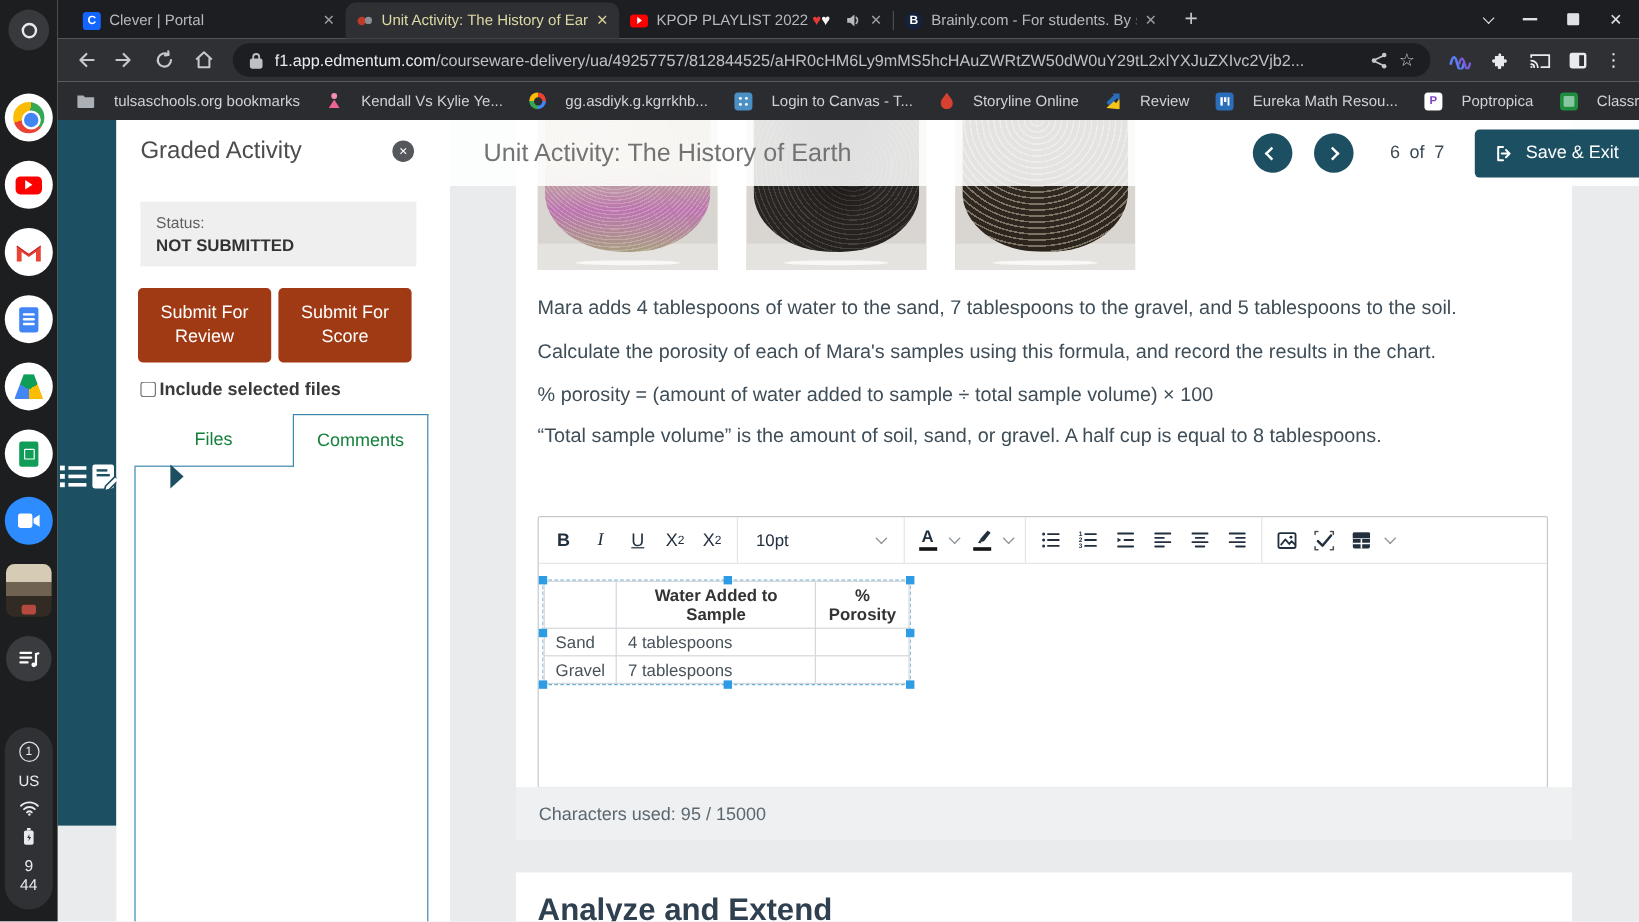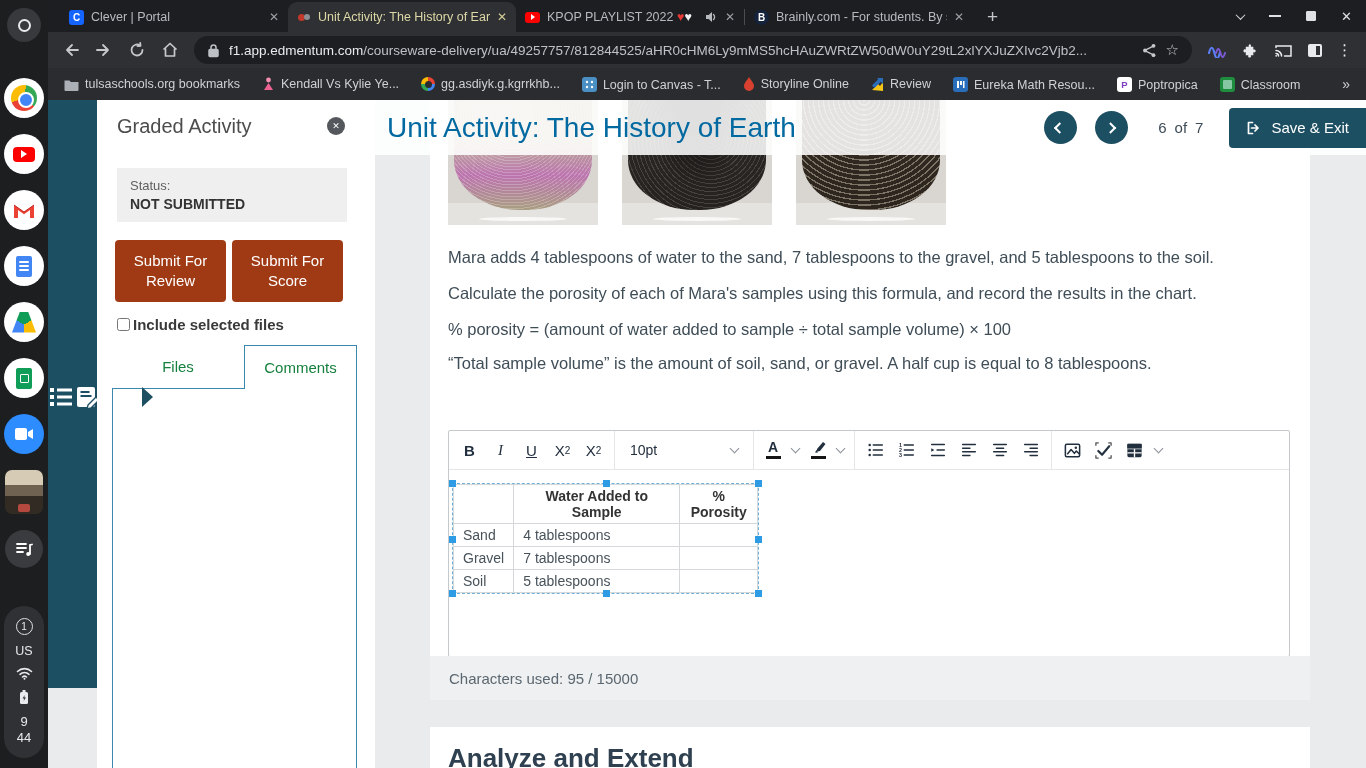--- a/index.html
+++ b/index.html
@@ -52,21 +52,21 @@
   .toolbar{height:36px;background:#2f3034;display:flex;align-items:center;padding:0 14px;gap:15px}
   .navic{color:#c6c9cc;flex:none}
   .urlpill{flex:1;height:28px;min-width:0;background:#1d1e22;border-radius:15px;display:flex;align-items:center;gap:9px;padding:0 13px;font-size:13.5px;color:#bdc1c6}
   .urltxt{white-space:nowrap;overflow:hidden;min-width:0;flex:1}
   .urlhost{color:#e8eaed}
   .star{font-size:15px;color:#c6c9cc;flex:none}
   .sidepanel{width:14px;height:13px;border-radius:2px;background:#e8eaed;position:relative;flex:none}
   .sidepanel::after{content:"";position:absolute;right:2px;top:2px;bottom:2px;width:4px;background:#2f3034}
   .kebab{color:#e8eaed;font-size:15px;flex:none}
   .bookmarks{height:32px;background:#2b2c30;display:flex;align-items:center;padding:0 16px;gap:10px;color:#cfd2d5;font-size:12.5px}
-  .bm{display:flex;align-items:flex-end;gap:6px;white-space:nowrap}
+  .bm{display:flex;align-items:center;gap:16px;white-space:nowrap}
   .bm + .bm{margin-left:12px}
   .bmi{width:15px;height:15px;border-radius:3px;flex:none;display:flex;align-items:center;justify-content:center;font-size:9.5px;font-weight:bold}
   .g-ball{width:14px;height:14px;border-radius:50%;background:conic-gradient(#ea4335 0 25%,#4285f4 25% 50%,#34a853 50% 75%,#fbbc05 75%);position:relative}
   .g-ball::after{content:"";position:absolute;inset:3.5px;background:#2b2c30;border-radius:50%}
   .classroom-i{background:#1e8e3e;position:relative}
   .classroom-i::after{content:"";position:absolute;inset:3px;background:#87c7a2;border-radius:1px}
   .bm-ovf{margin-left:auto;font-size:14px;color:#cfd2d5}
 
   
   #app{position:absolute;left:48px;top:100px;width:1318px;height:668px}
@@ -103,21 +103,21 @@
   .card1{position:absolute;left:55px;top:0;width:880px;height:600px;background:#fff}
   .jars{position:absolute;left:18px;top:0;display:flex;gap:24px}
   .jar{width:150px;height:125px;position:relative;overflow:hidden;background:#d9d6d1}
   .jar .floor{position:absolute;left:0;right:0;bottom:0;height:22px;background:#e5e3df}
   .jbody{position:absolute;left:6px;right:6px;top:-48px;bottom:15px;border-radius:0 0 66px 66px/0 0 50px 50px}
   .jar.sand .jbody{background:radial-gradient(circle at 30% 25%,rgba(255,255,255,.28),transparent 55%),repeating-radial-gradient(circle at 42% 42%,rgba(255,255,255,.22) 0 1px,transparent 1px 3px),linear-gradient(#a89d7e,#b8ae91 55%,#a399 78%,#a89d80)}
   .jar.gravel .jbody{background:radial-gradient(ellipse at 50% -10%,#141110 0 32%,transparent 62%),repeating-radial-gradient(circle at 60% 55%,rgba(255,255,255,.14) 0 1px,transparent 1px 4px),linear-gradient(#2f2b27,#252220)}
   .jar.soil .jbody{background:repeating-radial-gradient(circle at 45% 30%,rgba(233,222,198,.42) 0 1.3px,transparent 1.3px 5px),linear-gradient(#3b3126,#2b251e)}
   .jbody::after{content:"";position:absolute;left:18%;right:18%;bottom:-11px;height:4px;border-radius:50%;background:rgba(255,255,255,.75)}
   .mheader{position:absolute;left:0;top:0;width:991px;height:55px;background:rgba(255,255,255,.87);display:flex;align-items:center;z-index:8}
-  .mtitle{margin-left:12px;font-size:28px;color:#0369a1;flex:1}
+  .mtitle{margin-left:28px;font-size:21px;color:#737373;flex:1}
   .pgbtn{width:33px;height:33px;border-radius:50%;background:#1d4f63;display:flex;align-items:center;justify-content:center;margin-right:18px;flex:none}
   .chl{width:8px;height:8px;border-left:2.5px solid #fff;border-bottom:2.5px solid #fff;transform:rotate(45deg) translate(-1px,1px)}
   .chr{width:8px;height:8px;border-right:2.5px solid #fff;border-top:2.5px solid #fff;transform:rotate(45deg) translate(-1px,1px)}
   .pgtext{display:flex;gap:8px;font-size:15px;color:#3e4b55;margin:0 26px 0 12px}
   .saveexit{height:40px;background:#1d4f63;color:#fff;font-size:15px;display:flex;align-items:center;gap:9px;padding:0 17px;border-radius:4px 0 0 4px;border:none;font-family:"Liberation Sans",sans-serif}
   .qtext{position:absolute;left:18px;top:145px;width:842px;color:#3f4d57;font-size:16.5px;line-height:24px}
   .qtext p{margin-bottom:12px}
   .qtext p.tight{margin-bottom:10px}
 
   
@@ -624,25 +624,20 @@
               <tr>
                 <td>Sand</td>
                 <td>4 tablespoons</td>
                 <td></td>
               </tr>
               <tr>
                 <td>Gravel</td>
                 <td>7 tablespoons</td>
                 <td></td>
               </tr>
-              <tr>
-                <td>Soil</td>
-                <td>5 tablespoons</td>
-                <td></td>
-              </tr>
             </tbody>
               </table>
             <span class="hnd" style="left:-4px;top:-4px"></span>
             <span class="hnd" style="left:50%;top:-4px;margin-left:-3px"></span>
             <span class="hnd" style="right:-4px;top:-4px"></span>
             <span class="hnd" style="left:-4px;top:50%;margin-top:-3px"></span>
             <span class="hnd" style="right:-4px;top:50%;margin-top:-3px"></span>
             <span class="hnd" style="left:-4px;bottom:-4px"></span>
             <span class="hnd" style="left:50%;bottom:-4px;margin-left:-3px"></span>
             <span class="hnd" style="right:-4px;bottom:-4px"></span>

